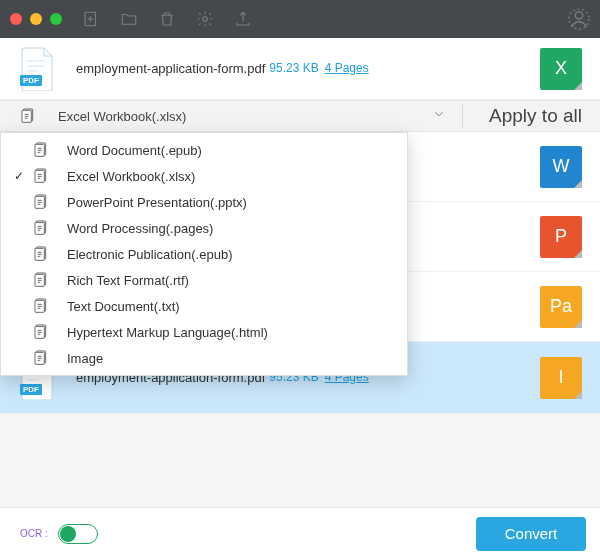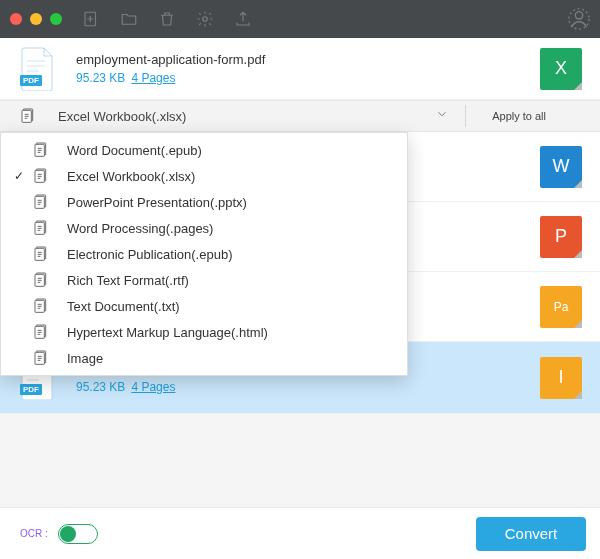--- a/index.html
+++ b/index.html
@@ -14,41 +14,41 @@
   .tb-icon svg { width: 18px; height: 18px; stroke: #9ea1a4; fill: none; stroke-width: 1.5; }
   .support { width: 22px; height: 22px; opacity: .6; }
   .support svg { width: 22px; height: 22px; stroke: #9ea1a4; fill: none; stroke-width: 1.5; }
 
   .stage { position: relative; height: 469px; background: #f5f5f5; }
 
   .row { display: flex; align-items: center; background: #fff; height: 62px; padding: 0 18px 0 20px; border-bottom: 1px solid #eef0f2; }
   .row.sel { background: #cbe7fb; }
   .pdf-ico { width: 36px; height: 44px; margin-right: 20px; position: relative; }
   .pdf-ico svg { width: 36px; height: 44px; }
-  .meta { flex: 1; display: flex; flex-direction: column; gap: 4px; }
+  .meta { flex: 1; display: flex; gap: 4px; }
   .fname { font-size: 13px; color: #333; }
   .sub { font-size: 12px; color: #1fa0e0; }
   .sub .pages { text-decoration: underline; margin-left: 6px; text-align: right; }
   .tgt { width: 42px; height: 42px; border-radius: 2px; display: flex; align-items: center; justify-content: center; color: #fff; font-size: 18px; font-weight: 500; position: relative; }
   .tgt::after { content:""; position:absolute; right:0; bottom:0; border:4px solid transparent; border-right-color:#bbb; border-bottom-color:#bbb; }
-  .tgt.small { font-size: 12px; }
+  .tgt.small { font-size: 18px; }
   .x { background:#1fa763; } .w { background:#2185d0; } .p { background:#e6552e; } .pa { background:#f5a623; } .im { background:#f5a623; }
 
   
   .bgrows { position:absolute; left:0; right:0; }
 
   
   .strip { position:absolute; top:62px; left:0; right:0; height:32px; background:#f3f3f3; border-top:1px solid #e4e6e8; border-bottom:1px solid #e4e6e8; display:flex; align-items:center; padding:0 18px 0 20px; }
   .strip .doc-icon { width:18px; height:18px; margin-right:20px; }
   .strip .doc-icon svg { width:16px; height:16px; stroke:#555; fill:none; stroke-width:1.3; }
   .strip .label { flex:1; font-size:13px; color:#444; }
   .strip .chev { width:16px; margin-right:14px; }
   .strip .chev svg { width:14px; height:14px; stroke:#666; fill:none; stroke-width:1.5; }
   .strip .sep { width:1px; height:22px; background:#d6d8da; margin-right:26px; }
-  .strip .apply { font-size:11px; color:#444; margin-right:36px; white-space:nowrap; }
+  .strip .apply { font-size:19px; color:#444; white-space:nowrap; }
 
   .menu { position:absolute; top:94px; left:0; width:408px; background:#fff; border:1px solid #dcdfe2; box-shadow:0 6px 18px rgba(0,0,0,.18); padding:4px 0; }
   .mi { height:26px; display:flex; align-items:center; padding:0 12px 0 10px; font-size:13px; color:#333; }
   .mi .chk { width:16px; display:flex; justify-content:center; color:#333; font-size:12px; }
   .mi .di { width:18px; height:18px; margin:0 16px 0 6px; }
   .mi .di svg { width:16px; height:16px; stroke:#555; fill:none; stroke-width:1.3; }
 
   .footer { height:52px; background:#fff; border-top:1px solid #e6e8ea; display:flex; align-items:center; padding:0 14px 0 20px; }
   .ocr-label { font-size:10px; color:#8b5cf6; margin-right:10px; }
   .switch { width:40px; height:20px; border:1.5px solid #1fa763; border-radius:20px; position:relative; background:#fff; }

